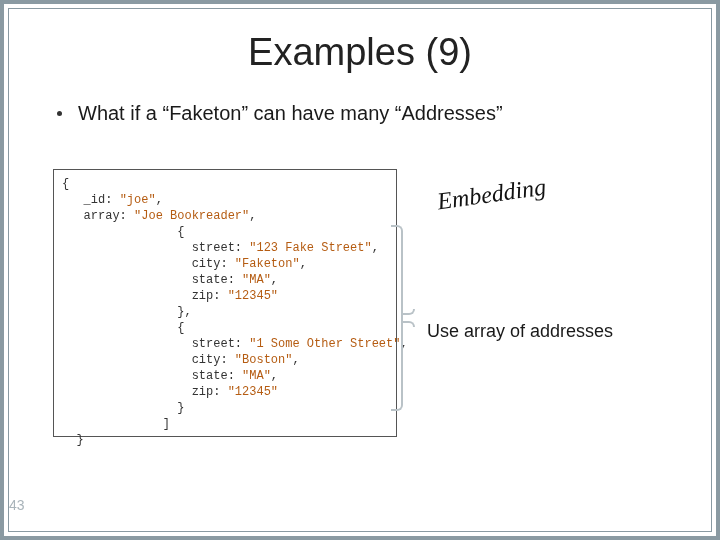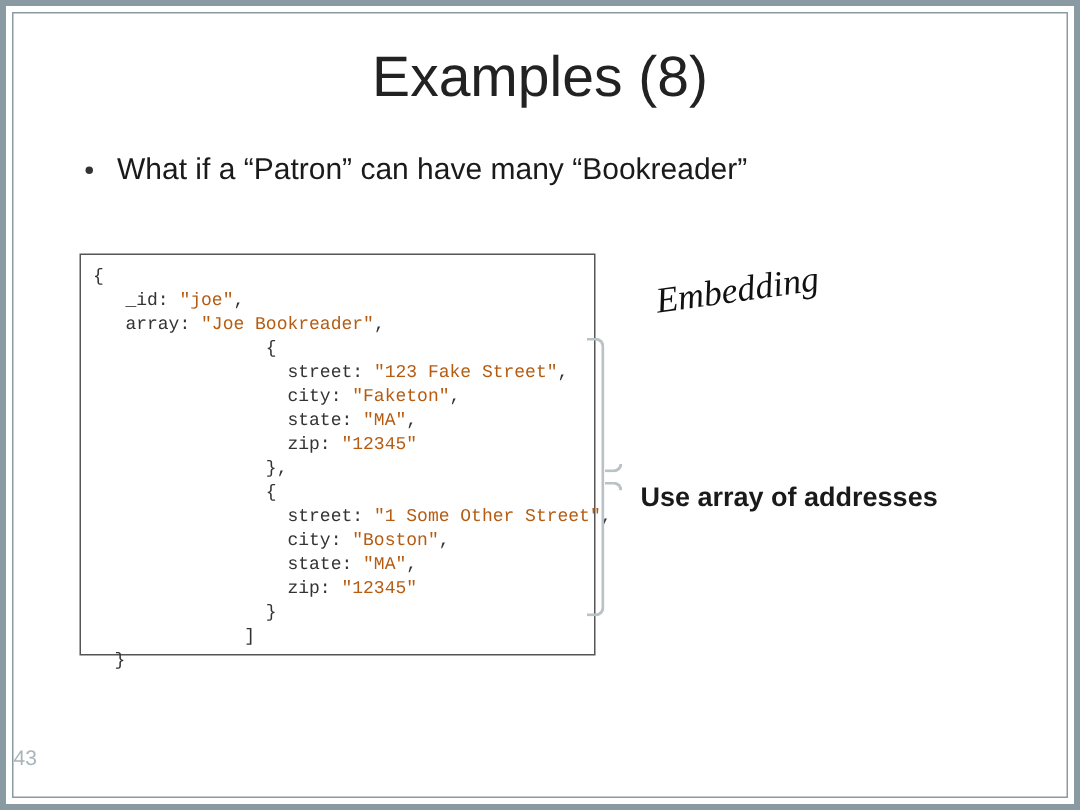--- a/index.html
+++ b/index.html
@@ -76,21 +76,21 @@
     font-family: "Times New Roman", Times, serif;
     font-style: italic;
     transform: rotate(-8deg);
     color: #111;
   }
   .note-label {
     position: absolute;
     left: 418px;
     top: 312px;
     font-size: 18px;
-    font-weight: bold;
+    font-weight: normal;
     color: #1a1a1a;
   }
   
   .bracket {
     position: absolute;
     left: 382px;
     top: 216px;
     width: 22px;
     height: 186px;
   }
@@ -141,25 +141,25 @@
     color: #a9b4ba;
     font-size: 14px;
   }
 </style>
 </head>
 <body>
 
 <div class="slide">
   <div class="inner">
 
-    <div class="title">Examples (8)</div>
+    <div class="title">Examples (9)</div>
 
     <div class="bullet-row">
       <span class="bullet-dot"></span>
-      <span>What if a “Patron” can have many “Bookreader”</span>
+      <span>What if a “Faketon” can have many “Addresses”</span>
     </div>
 
     <div class="code-box">
       <div class="code-line"><span class="k-key">{</span></div>
       <div class="code-line">   <span class="k-key">_id:</span> <span class="k-str">"joe"</span><span class="k-key">,</span></div>
       <div class="code-line">   <span class="k-key">array:</span> <span class="k-str">"Joe Bookreader"</span><span class="k-key">,</span></div>
       <div class="code-line">                <span class="k-key">{</span></div>
       <div class="code-line">                  <span class="k-key">street:</span> <span class="k-str">"123 Fake Street"</span><span class="k-key">,</span></div>
       <div class="code-line">                  <span class="k-key">city:</span> <span class="k-str">"Faketon"</span><span class="k-key">,</span></div>
       <div class="code-line">                  <span class="k-key">state:</span> <span class="k-str">"MA"</span><span class="k-key">,</span></div>

